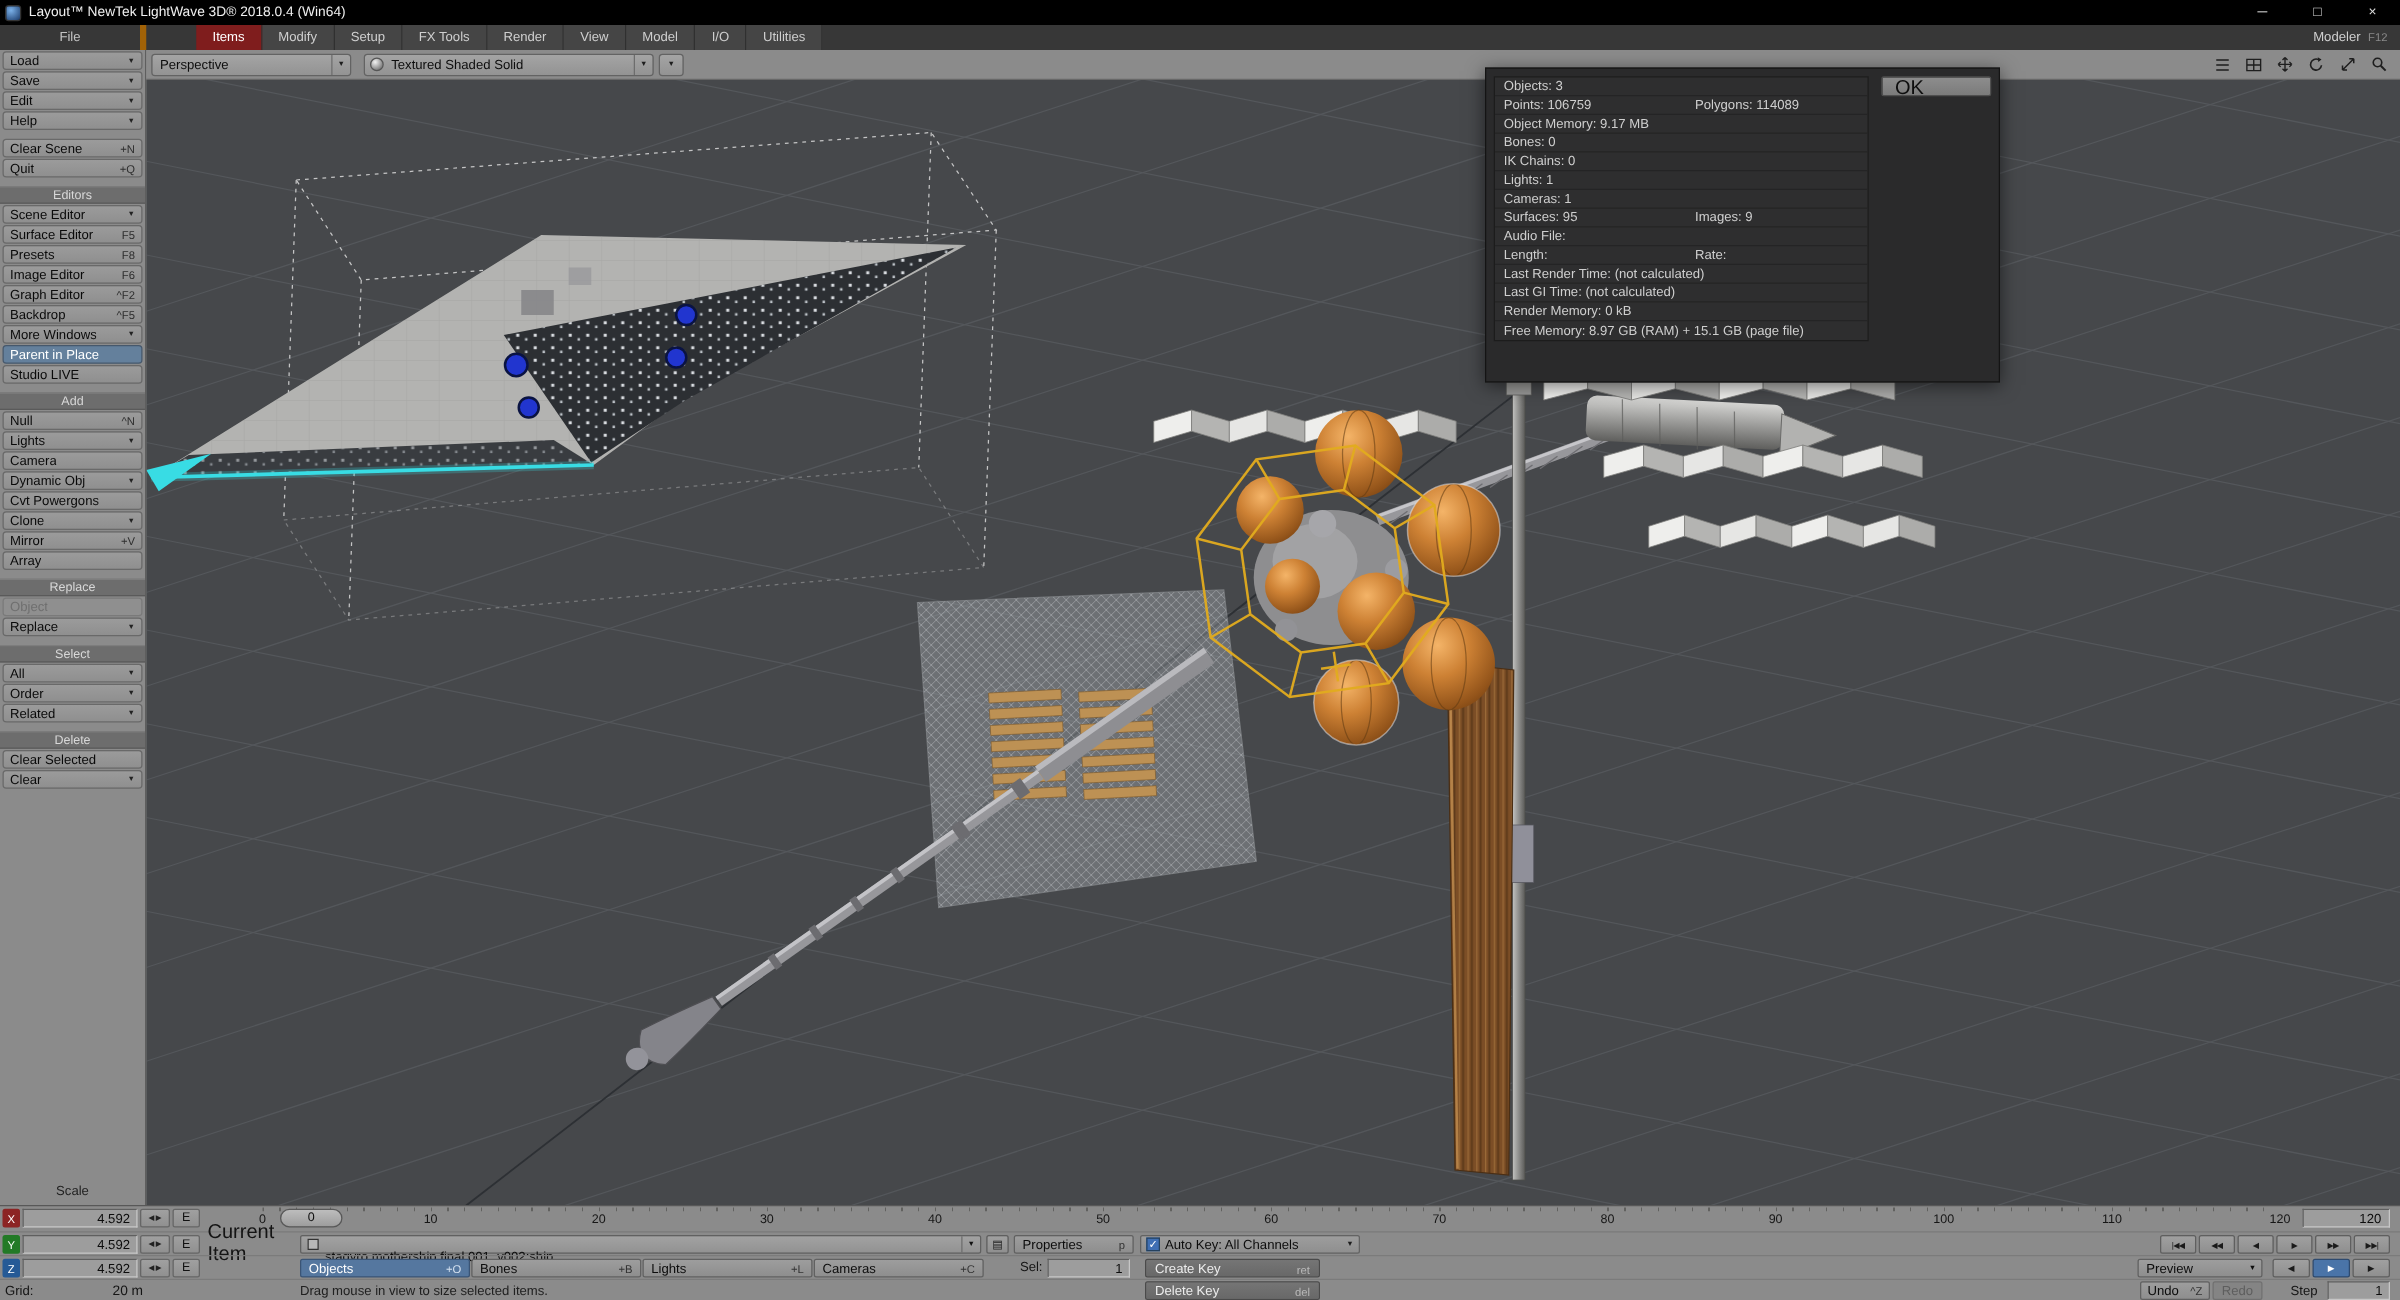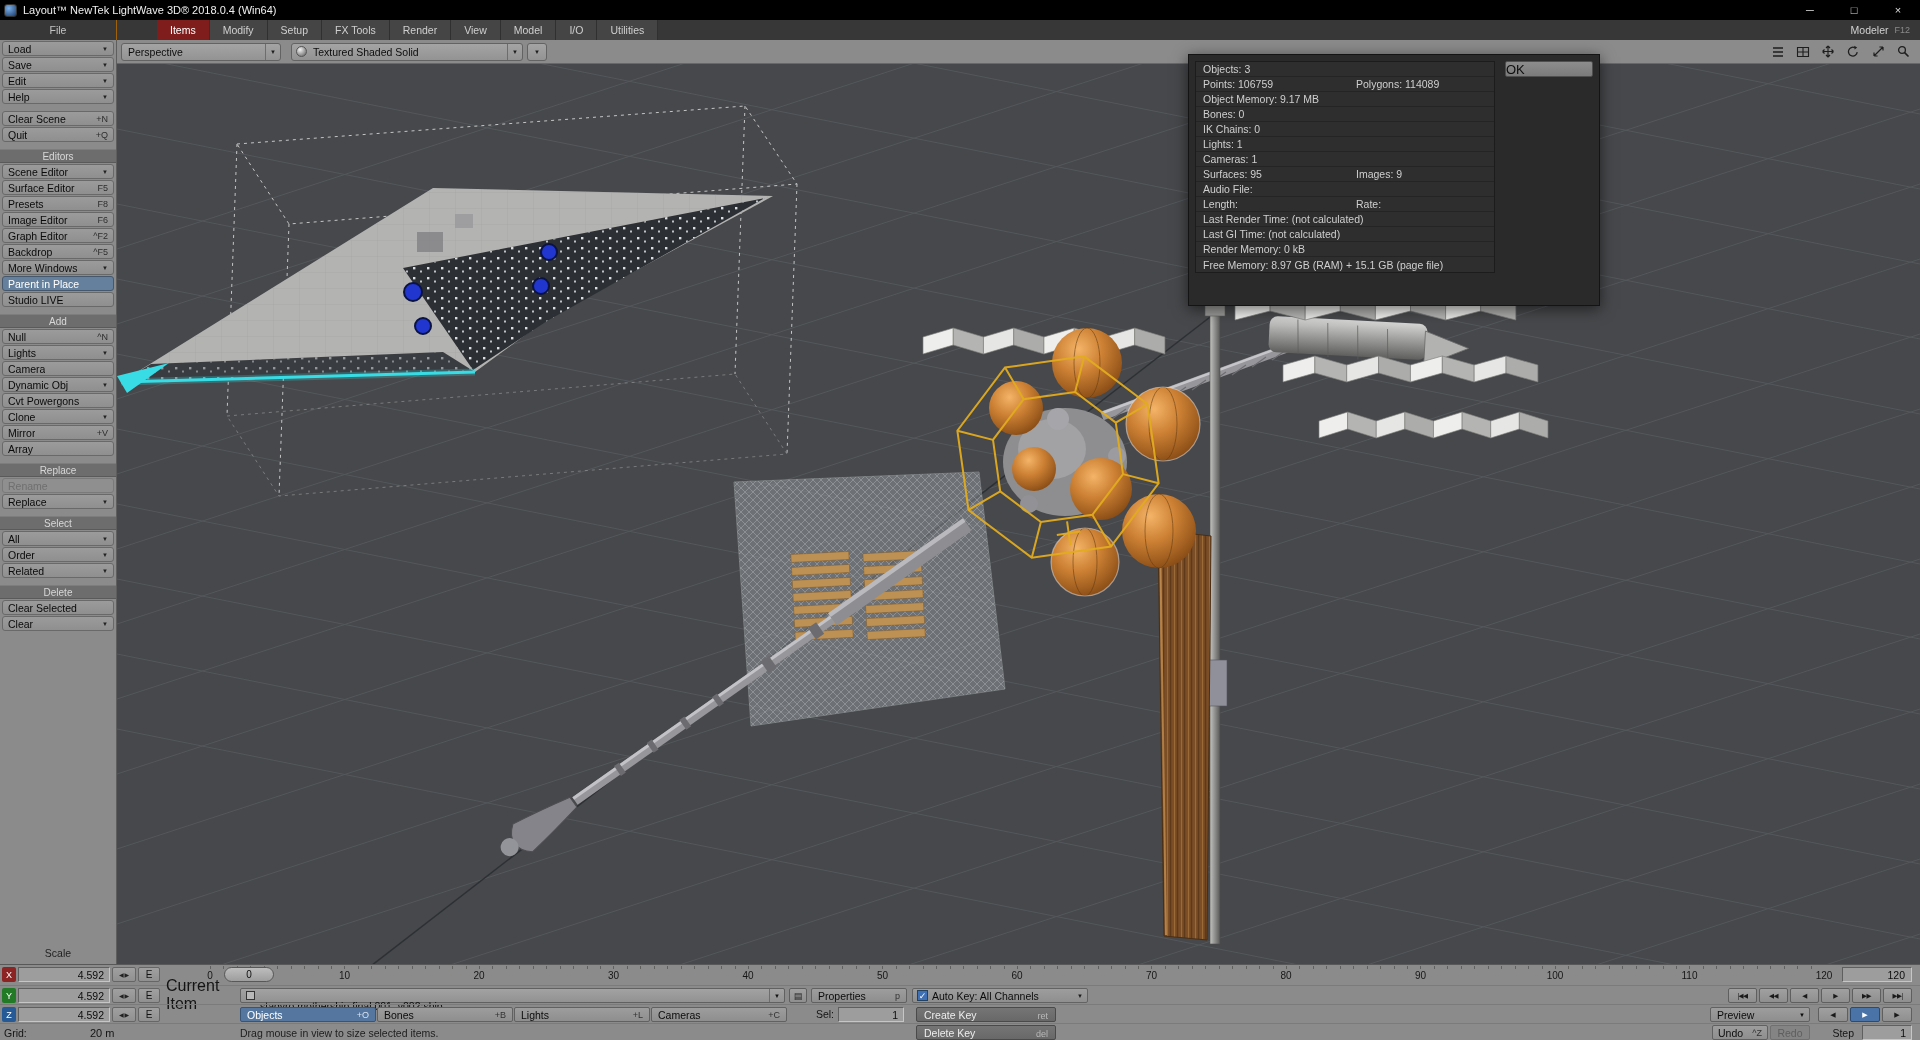--- a/index.html
+++ b/index.html
@@ -9,21 +9,21 @@
 
 
 .titlebar{position:absolute;top:0;left:0;right:0;height:20px;background:#000;color:#e8e8e8;display:flex;align-items:center;z-index:60;}
 .app-icon{width:13px;height:13px;margin:0 6px 0 4px;border-radius:3px;background:radial-gradient(circle at 35% 30%,#7ab0e8,#1a3a6a);border:1px solid #333;}
 .tb-title{font-size:11px;color:#f0f0f0;white-space:nowrap;}
 .tb-spacer{flex:1;}
 .tb-btn{width:44px;height:20px;display:flex;align-items:center;justify-content:center;color:#ddd;font-size:11px;}
 
 
 .menubar{position:absolute;top:20px;left:0;right:0;height:20px;background:#373737;display:flex;align-items:stretch;z-index:55;}
-.file-header{width:117px;display:flex;align-items:center;justify-content:center;color:#c4c4c4;font-size:10.5px;border-right:1px solid #a16207;}
+.file-header{width:117px;display:flex;align-items:center;justify-content:center;color:#c4c4c4;font-size:10.5px;border-right:5px solid #a16207;}
 .tab{padding:0 13px;display:flex;align-items:center;background:#454545;border-right:1px solid #303030;color:#cfcfcf;font-size:10.5px;}
 .tab.active{background:#7f1d1d;color:#fff;margin-left:40px;}
 .mb-spacer{flex:1;}
 .modeler{display:flex;align-items:center;gap:6px;padding:0 10px;color:#d0d0d0;font-size:10.5px;}
 .modeler .sc{color:#8a8a8a;font-size:9px;}
 
 
 .sidebar{position:absolute;top:40px;left:0;width:117px;bottom:76px;background:#8b8b8b;border-right:1px solid #5e5e5e;padding-top:1px;z-index:40;}
 .sb-gap{height:6px;}
 .sb-header{height:14px;margin-bottom:1px;background:#6d6d6d;color:#d8d8d8;font-size:10px;display:flex;align-items:center;justify-content:center;border-top:1px solid #7d7d7d;border-bottom:1px solid #5a5a5a;}
@@ -56,21 +56,21 @@
 .viewport svg{display:block;}
 
 
 .stats{position:absolute;left:1188px;top:54px;width:412px;height:252px;background:#2a2a2b;border:1px solid #141414;box-shadow:0 3px 14px rgba(0,0,0,.55);z-index:50;}
 .stats-title{height:30px;background:#f4f4f4;display:flex;align-items:center;padding-left:10px;color:#a8a8a8;font-size:12px;border-bottom:1px solid #c0c0c0;}
 .stats-body{position:relative;height:220px;padding:6px;}
 .stats-rows{width:300px;background:#2e2e2f;border:1px solid #1c1c1c;}
 .srow{position:relative;height:15px;display:flex;align-items:center;padding:0 7px;border-bottom:1px solid #242425;color:#cfcfcf;font-size:10.5px;white-space:nowrap;}
 .srow:last-child{border-bottom:none;}
 .srow .sr{position:absolute;left:160px;}
-.stats-ok{position:absolute;left:316px;top:6px;width:88px;height:16px;background:linear-gradient(#8d8d8d,#7b7b7b);border:1px solid #4f4f4f;border-radius:2px;color:#0e0e0e;font-size:13px;text-align:left;padding-left:0;font-family:inherit;}
+.stats-ok{position:absolute;left:316px;top:6px;width:88px;height:16px;background:linear-gradient(#8d8d8d,#7b7b7b);border:1px solid #4f4f4f;border-radius:2px;color:#0e0e0e;font-size:16px;text-align:left;padding-left:10px;font-family:inherit;}
 
 
 .bottombar{position:absolute;left:0;right:0;bottom:0;height:76px;background:#8b8b8b;border-top:1px solid #585858;z-index:45;}
 .bbrow{position:absolute;left:0;right:0;}
 .r1{top:0;height:20px;}
 .r2{top:20px;height:19px;border-top:1px solid #7b7b7b;}
 .r3{top:39px;height:19px;border-top:1px solid #7b7b7b;}
 .r4{top:58px;height:18px;border-top:1px solid #7b7b7b;}
 .axis{position:absolute;left:2px;top:2px;display:flex;gap:2px;height:15px;}
 .tag{width:14px;display:flex;align-items:center;justify-content:center;color:#fff;font-size:9px;border-radius:2px;}
@@ -248,21 +248,21 @@
     <div class="sb-btn">
         <span class="lbl">Mirror</span>
         <span class="sc">+V</span>
       </div>
     <div class="sb-btn">
         <span class="lbl">Array</span>
       </div>
     <div class="sb-gap"></div>
     <div class="sb-header">Replace</div>
     <div class="sb-btn disabled">
-        <span class="lbl">Rename</span>
+        <span class="lbl">Object</span>
       </div>
     <div class="sb-btn">
         <span class="lbl">Replace</span>
         <span class="arr">▼</span>
       </div>
     <div class="sb-gap"></div>
     <div class="sb-header">Select</div>
     <div class="sb-btn">
         <span class="lbl">All</span>
         <span class="arr">▼</span>

